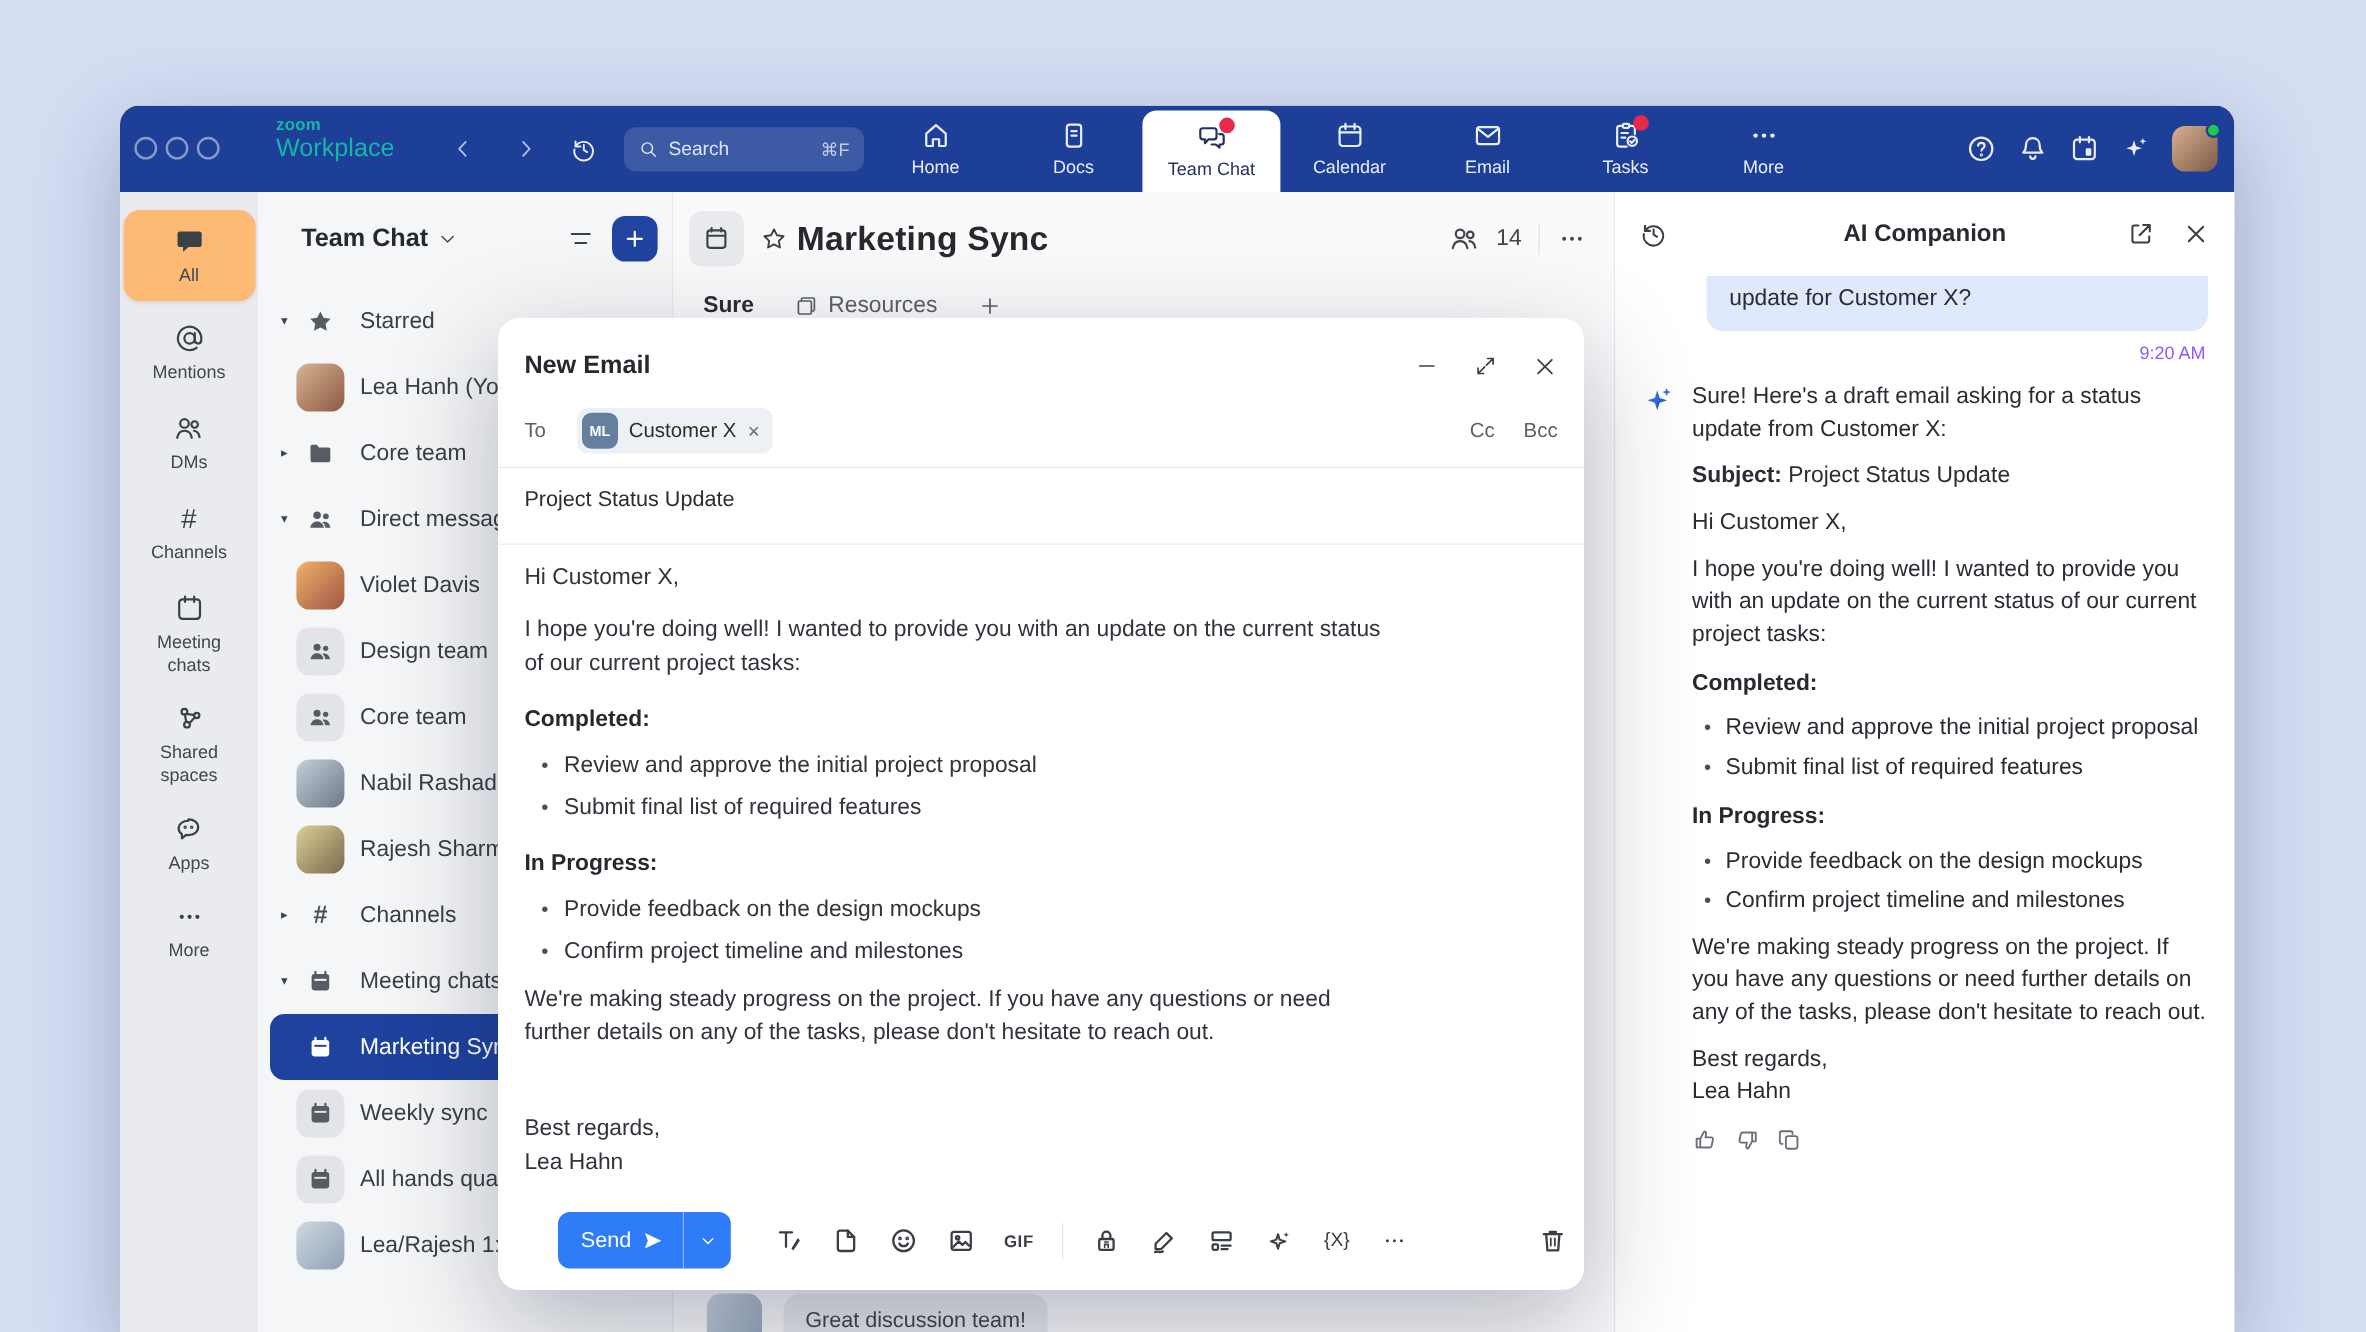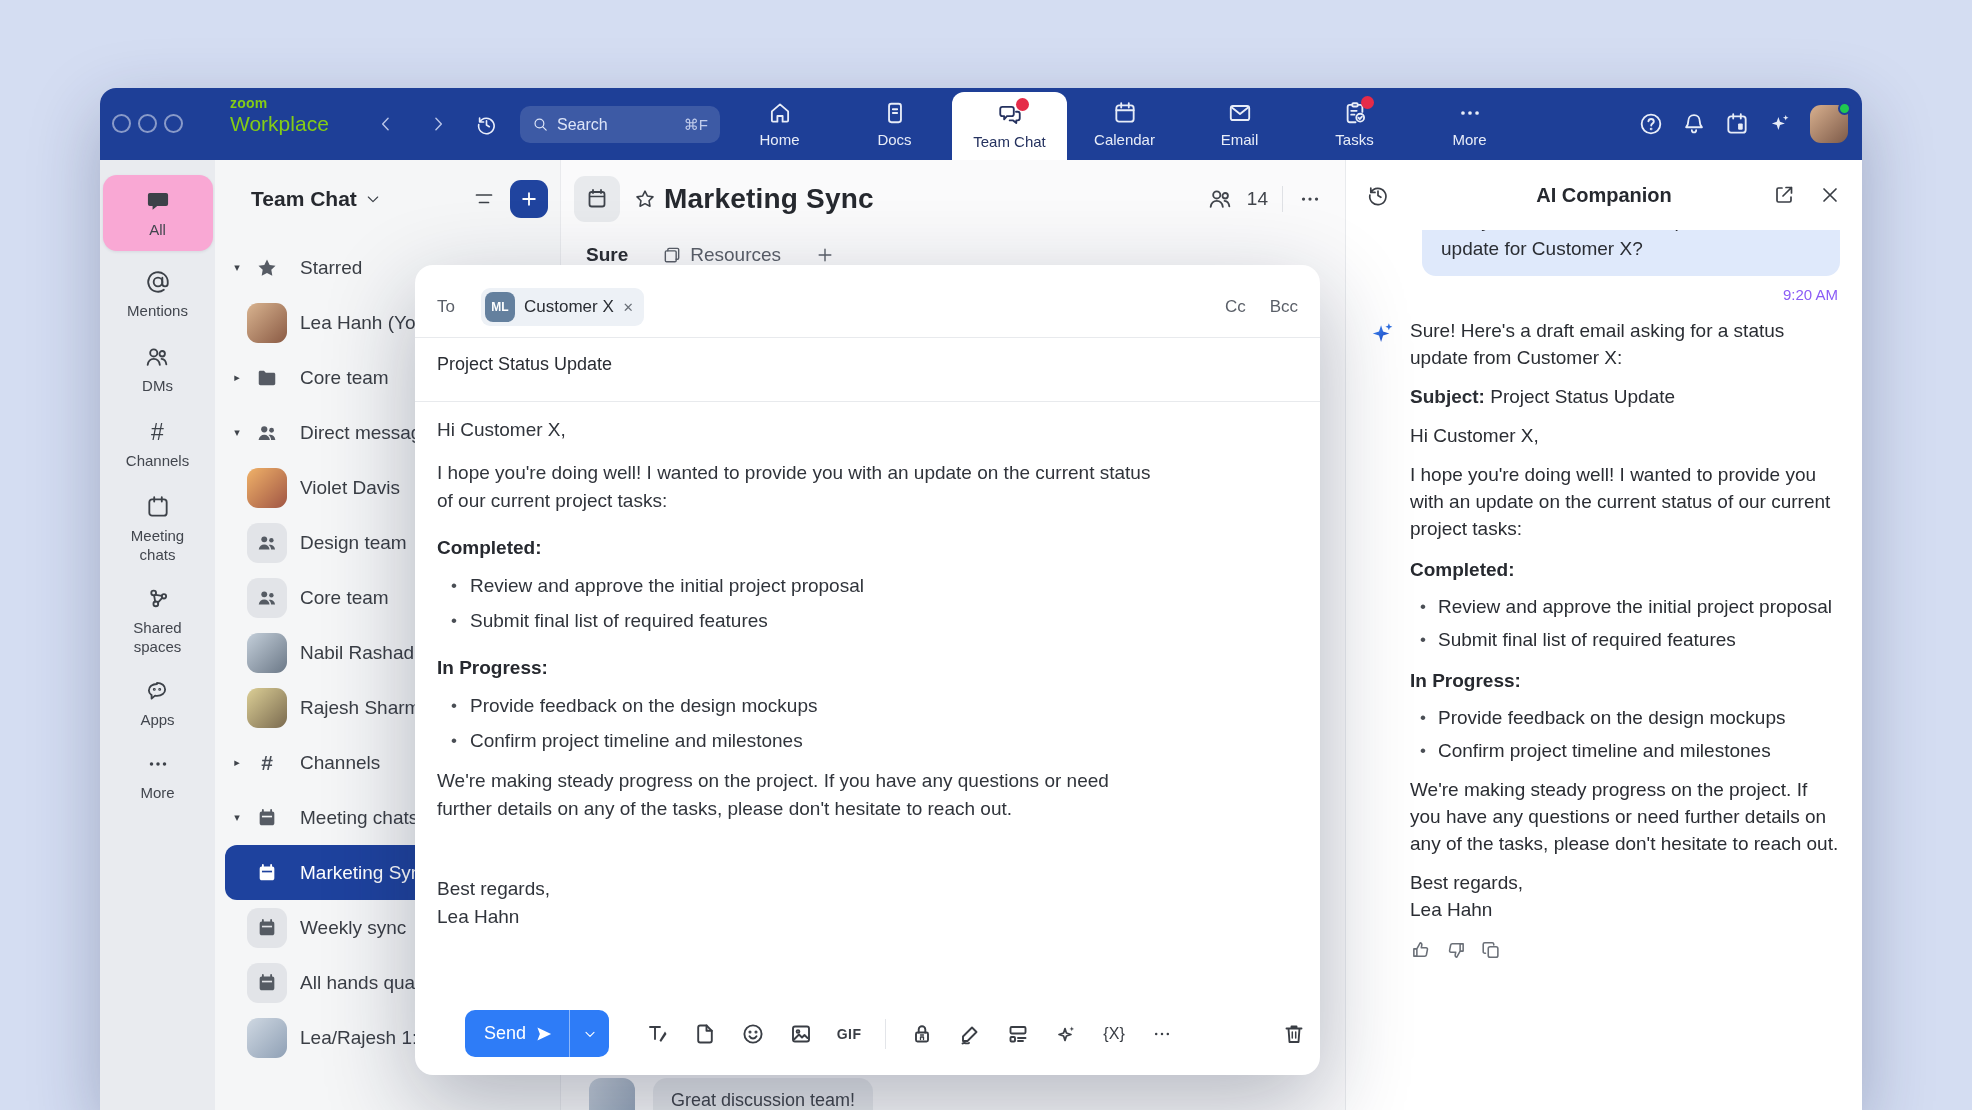--- a/index.html
+++ b/index.html
@@ -8,21 +8,21 @@
 
   .desktop { position:relative; width:1972px; height:1110px; background:#d4ddf2; overflow:hidden; }
 
   .window { position:absolute; left:100px; top:88px; width:1762px; height:1022px;
             border-radius:16px 16px 0 0; box-shadow:0 24px 70px rgba(25,35,80,.28); overflow:hidden; background:#fafafb; }
 
   
   .topbar { position:absolute; left:0; top:0; right:0; height:72px; background:#1e3f97; }
   .lights { position:absolute; left:12px; top:26px; display:flex; gap:7px; }
   .light { width:19px; height:19px; border-radius:50%; border:2px solid rgba(255,255,255,.48); }
-  .logo { position:absolute; left:130px; top:8px; color:#84cc16; line-height:1; }
+  .logo { position:absolute; left:130px; top:8px; color:#14b8a6; line-height:1; }
   .logo .l1 { font-size:14px; font-weight:600; letter-spacing:.2px; }
   .logo .l2 { font-size:21px; font-weight:500; margin-top:3px; }
   .navbtn { position:absolute; top:22px; width:28px; height:28px; color:#b9c5e8; display:flex; align-items:center; justify-content:center; }
   .histbtn { color:#e9eefb; }
   .search { position:absolute; left:420px; top:18px; width:200px; height:37px; border-radius:10px;
             background:rgba(255,255,255,.14); display:flex; align-items:center; padding:0 12px; gap:8px; color:#dde5f8; }
   .search .ph { font-size:16px; }
   .search .kbd { margin-left:auto; font-size:15px; color:#c2cdec; }
 
   .tabs { position:absolute; left:622px; top:0; height:72px; display:flex; }
@@ -34,21 +34,21 @@
   .tbright { position:absolute; right:14px; top:0; height:72px; display:flex; align-items:center; gap:17px; color:#e8edf8; }
   .tbi { position:relative; width:26px; height:26px; display:flex; align-items:center; justify-content:center; }
   .avatar-top { position:relative; width:38px; height:38px; border-radius:11px; background:linear-gradient(135deg,#d8b08e,#7d5a49); }
   .dot-on { position:absolute; top:-3px; right:-3px; width:13px; height:13px; border-radius:50%; background:#1fc94f; border:2.5px solid #1e3f97; }
 
   
   .content { position:absolute; left:0; top:72px; right:0; bottom:0; display:flex; }
   .rail { width:115px; background:#e9ebef; display:flex; flex-direction:column; align-items:center; padding-top:15px; flex:none; }
   .rail-item { display:flex; flex-direction:column; align-items:center; gap:6px; color:#42464e; font-size:15px; text-align:center; line-height:19px; }
   .rail-item .ric { width:26px; height:26px; color:#3c4148; display:flex; align-items:center; justify-content:center; }
-  .rail-item.active { background:#f9a8d4; border-radius:14px; width:110px; padding:13px 0 12px; box-shadow:0 1px 3px rgba(40,50,80,.10); }
+  .rail-item.active { background:#fdba74; border-radius:14px; width:110px; padding:13px 0 12px; box-shadow:0 1px 3px rgba(40,50,80,.10); }
 
   .chatlist { width:345px; background:#f5f6f7; flex:none; position:relative; }
   .cl-head { display:flex; align-items:center; padding:20px 12px 14px 36px; }
   .cl-title { font-size:21px; font-weight:700; color:#26292f; }
   .cl-chev { margin-left:8px; color:#3c4148; }
   .cl-tools { margin-left:auto; display:flex; align-items:center; gap:14px; }
   .filter-ic { width:24px; height:24px; color:#3c4148; }
   .plusbtn { width:38px; height:38px; border-radius:11px; background:#20449f; color:#fff; display:flex; align-items:center; justify-content:center; }
   .rows { position:absolute; left:10px; right:0; top:80px; }
   .row { height:55px; display:flex; align-items:center; padding-left:2px; }
@@ -664,20 +664,40 @@
                 </span>
               </div>
             </div>
           </div>
         </div>
       </div>
     </div>
   </div>
 
   <div class="modal">
+    <div class="em-head">
+      <span class="em-title">New Email</span>
+      <span class="em-winbtns">
+        <span class="wb s">
+          <svg viewBox="0 0 24 24" style="width:20px;height:20px;">
+              <path d="M5 12h14"></path>
+            </svg>
+        </span>
+        <span class="wb s">
+          <svg viewBox="0 0 24 24" style="width:20px;height:20px;">
+              <path d="M14 4.5h5.5V10M19.5 4.5l-6.6 6.6M10 19.5H4.5V14M4.5 19.5l6.6-6.6"></path>
+            </svg>
+        </span>
+        <span class="wb s">
+          <svg viewBox="0 0 24 24" style="width:21px;height:21px;">
+              <path d="M5.5 5.5l13 13M18.5 5.5l-13 13"></path>
+            </svg>
+        </span>
+      </span>
+    </div>
     <div class="em-to">
       <span class="em-to-label">To</span>
       <span class="chip">
         <span class="chip-av">ML</span>
         <span class="chip-name">Customer X</span>
         <span class="chip-x">✕</span>
       </span>
       <span class="em-ccbcc">
         <span>Cc</span>
         <span>Bcc</span>

